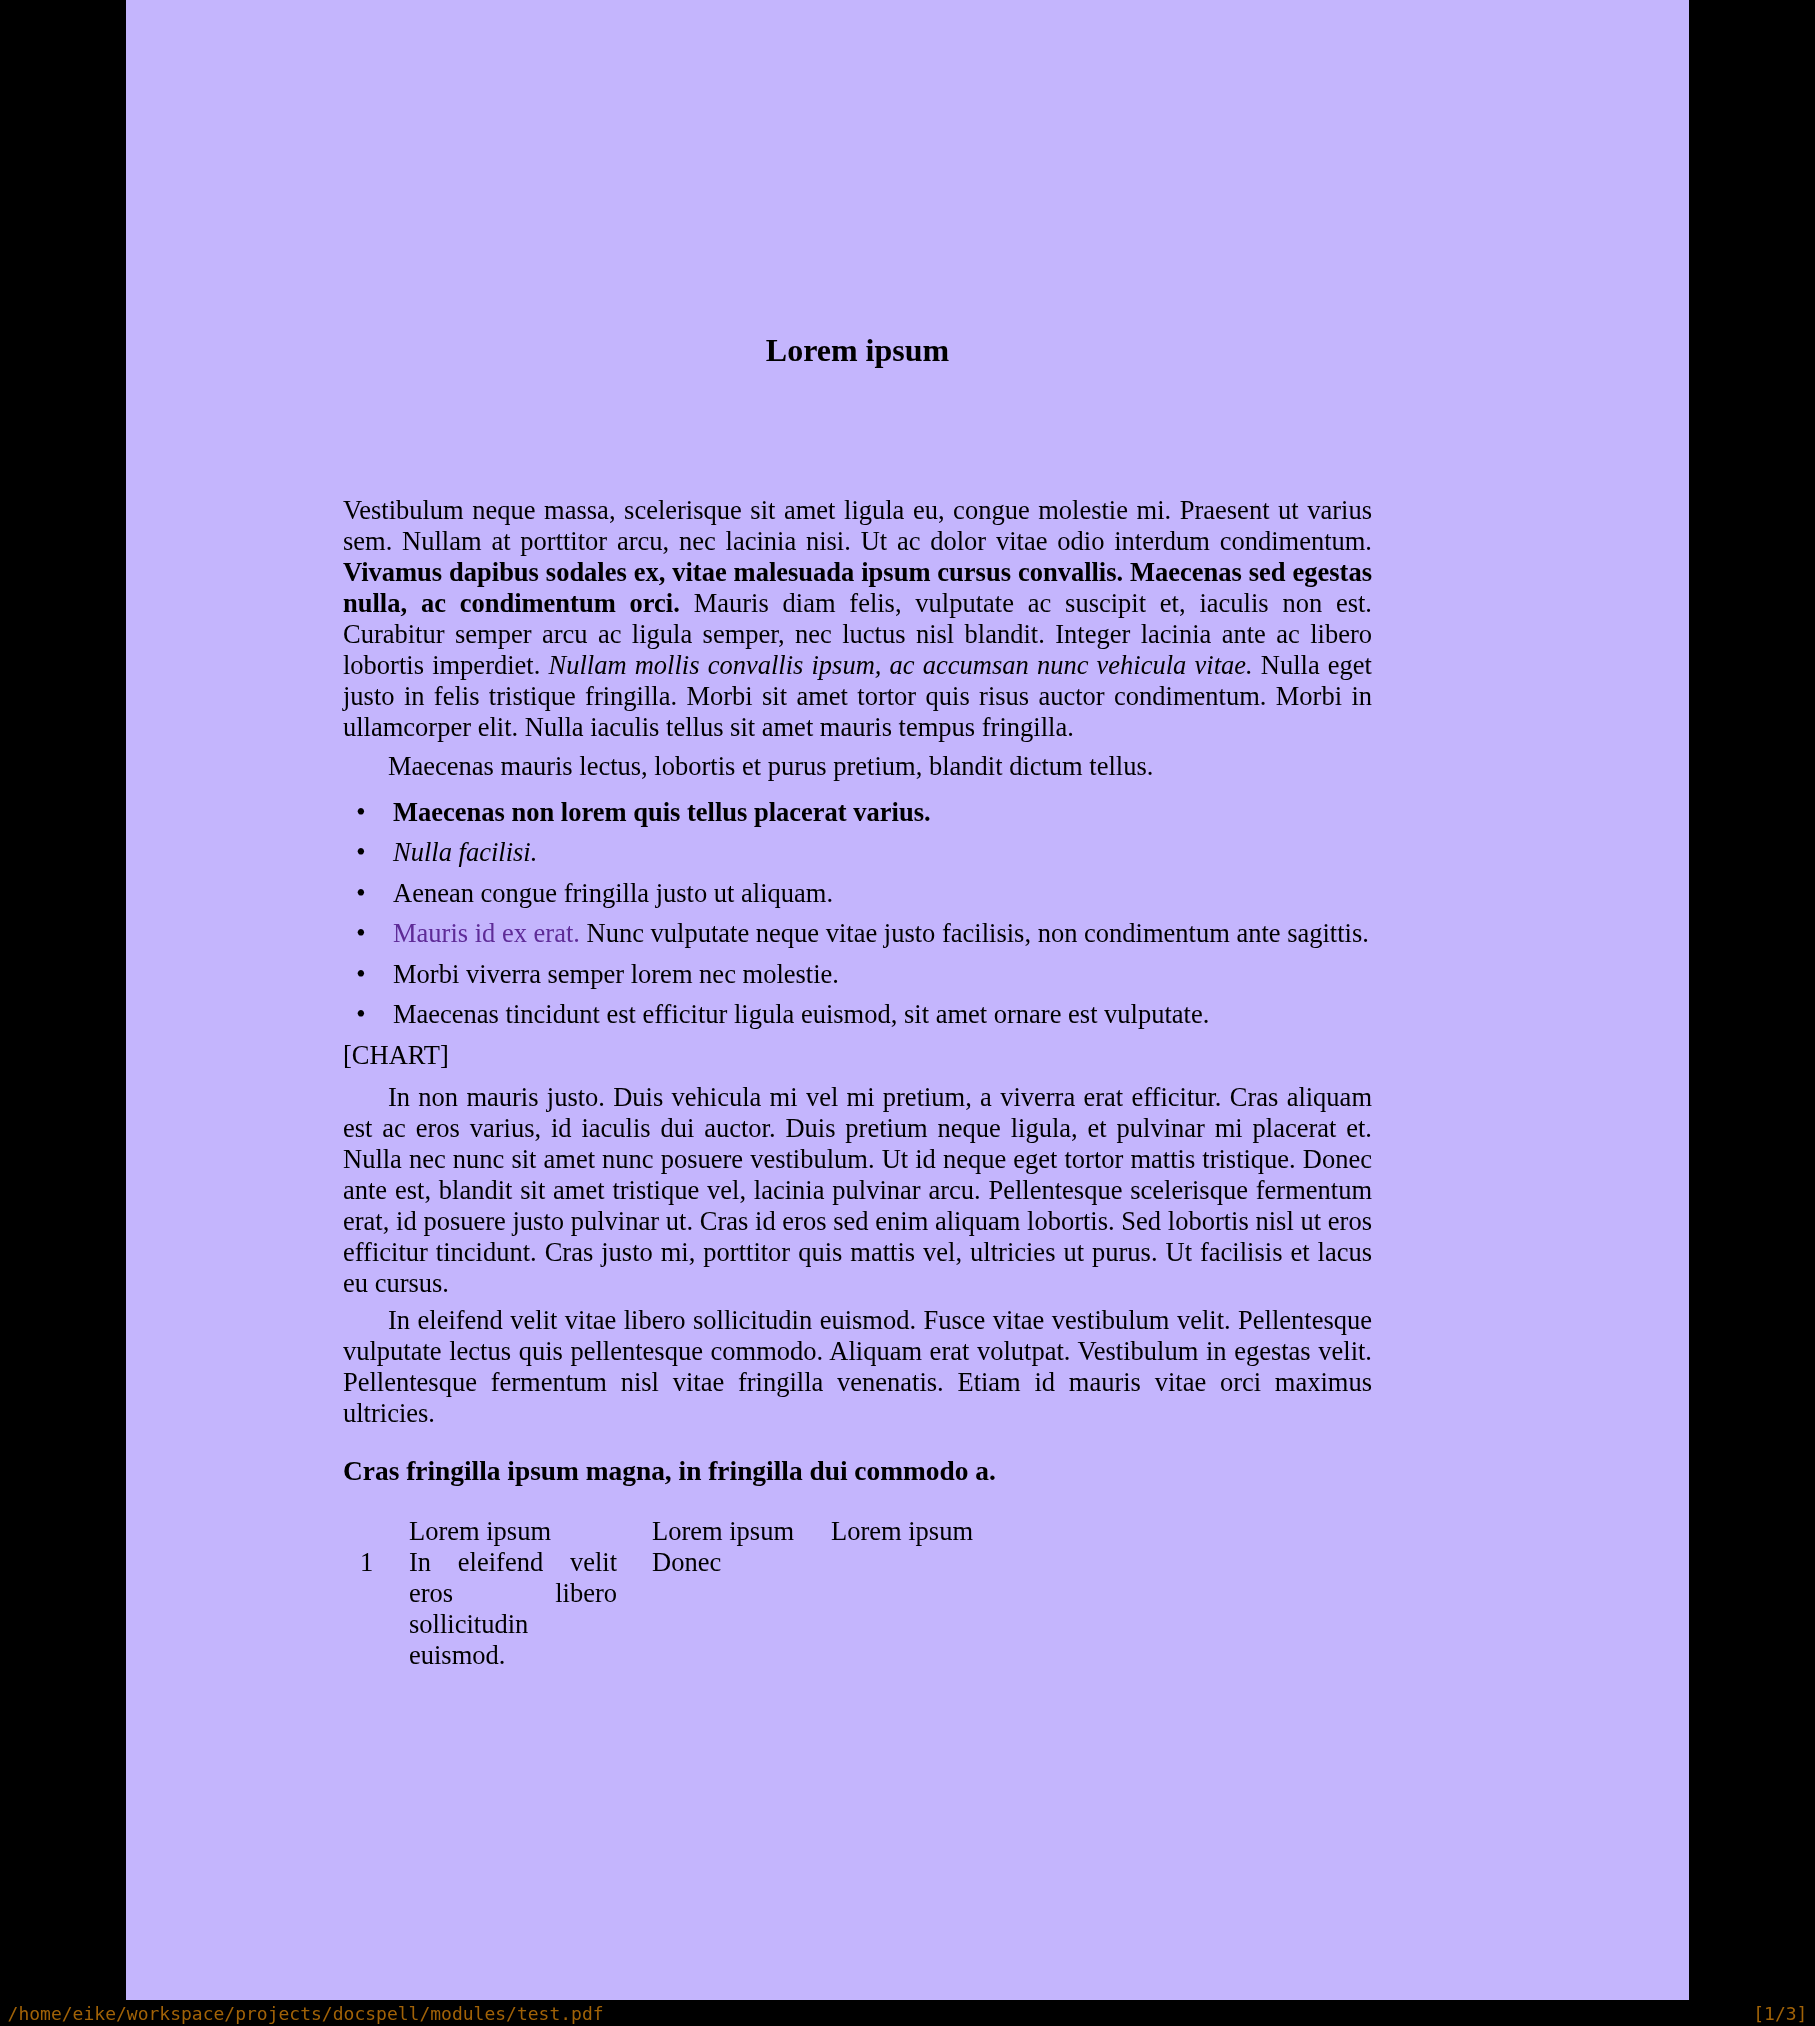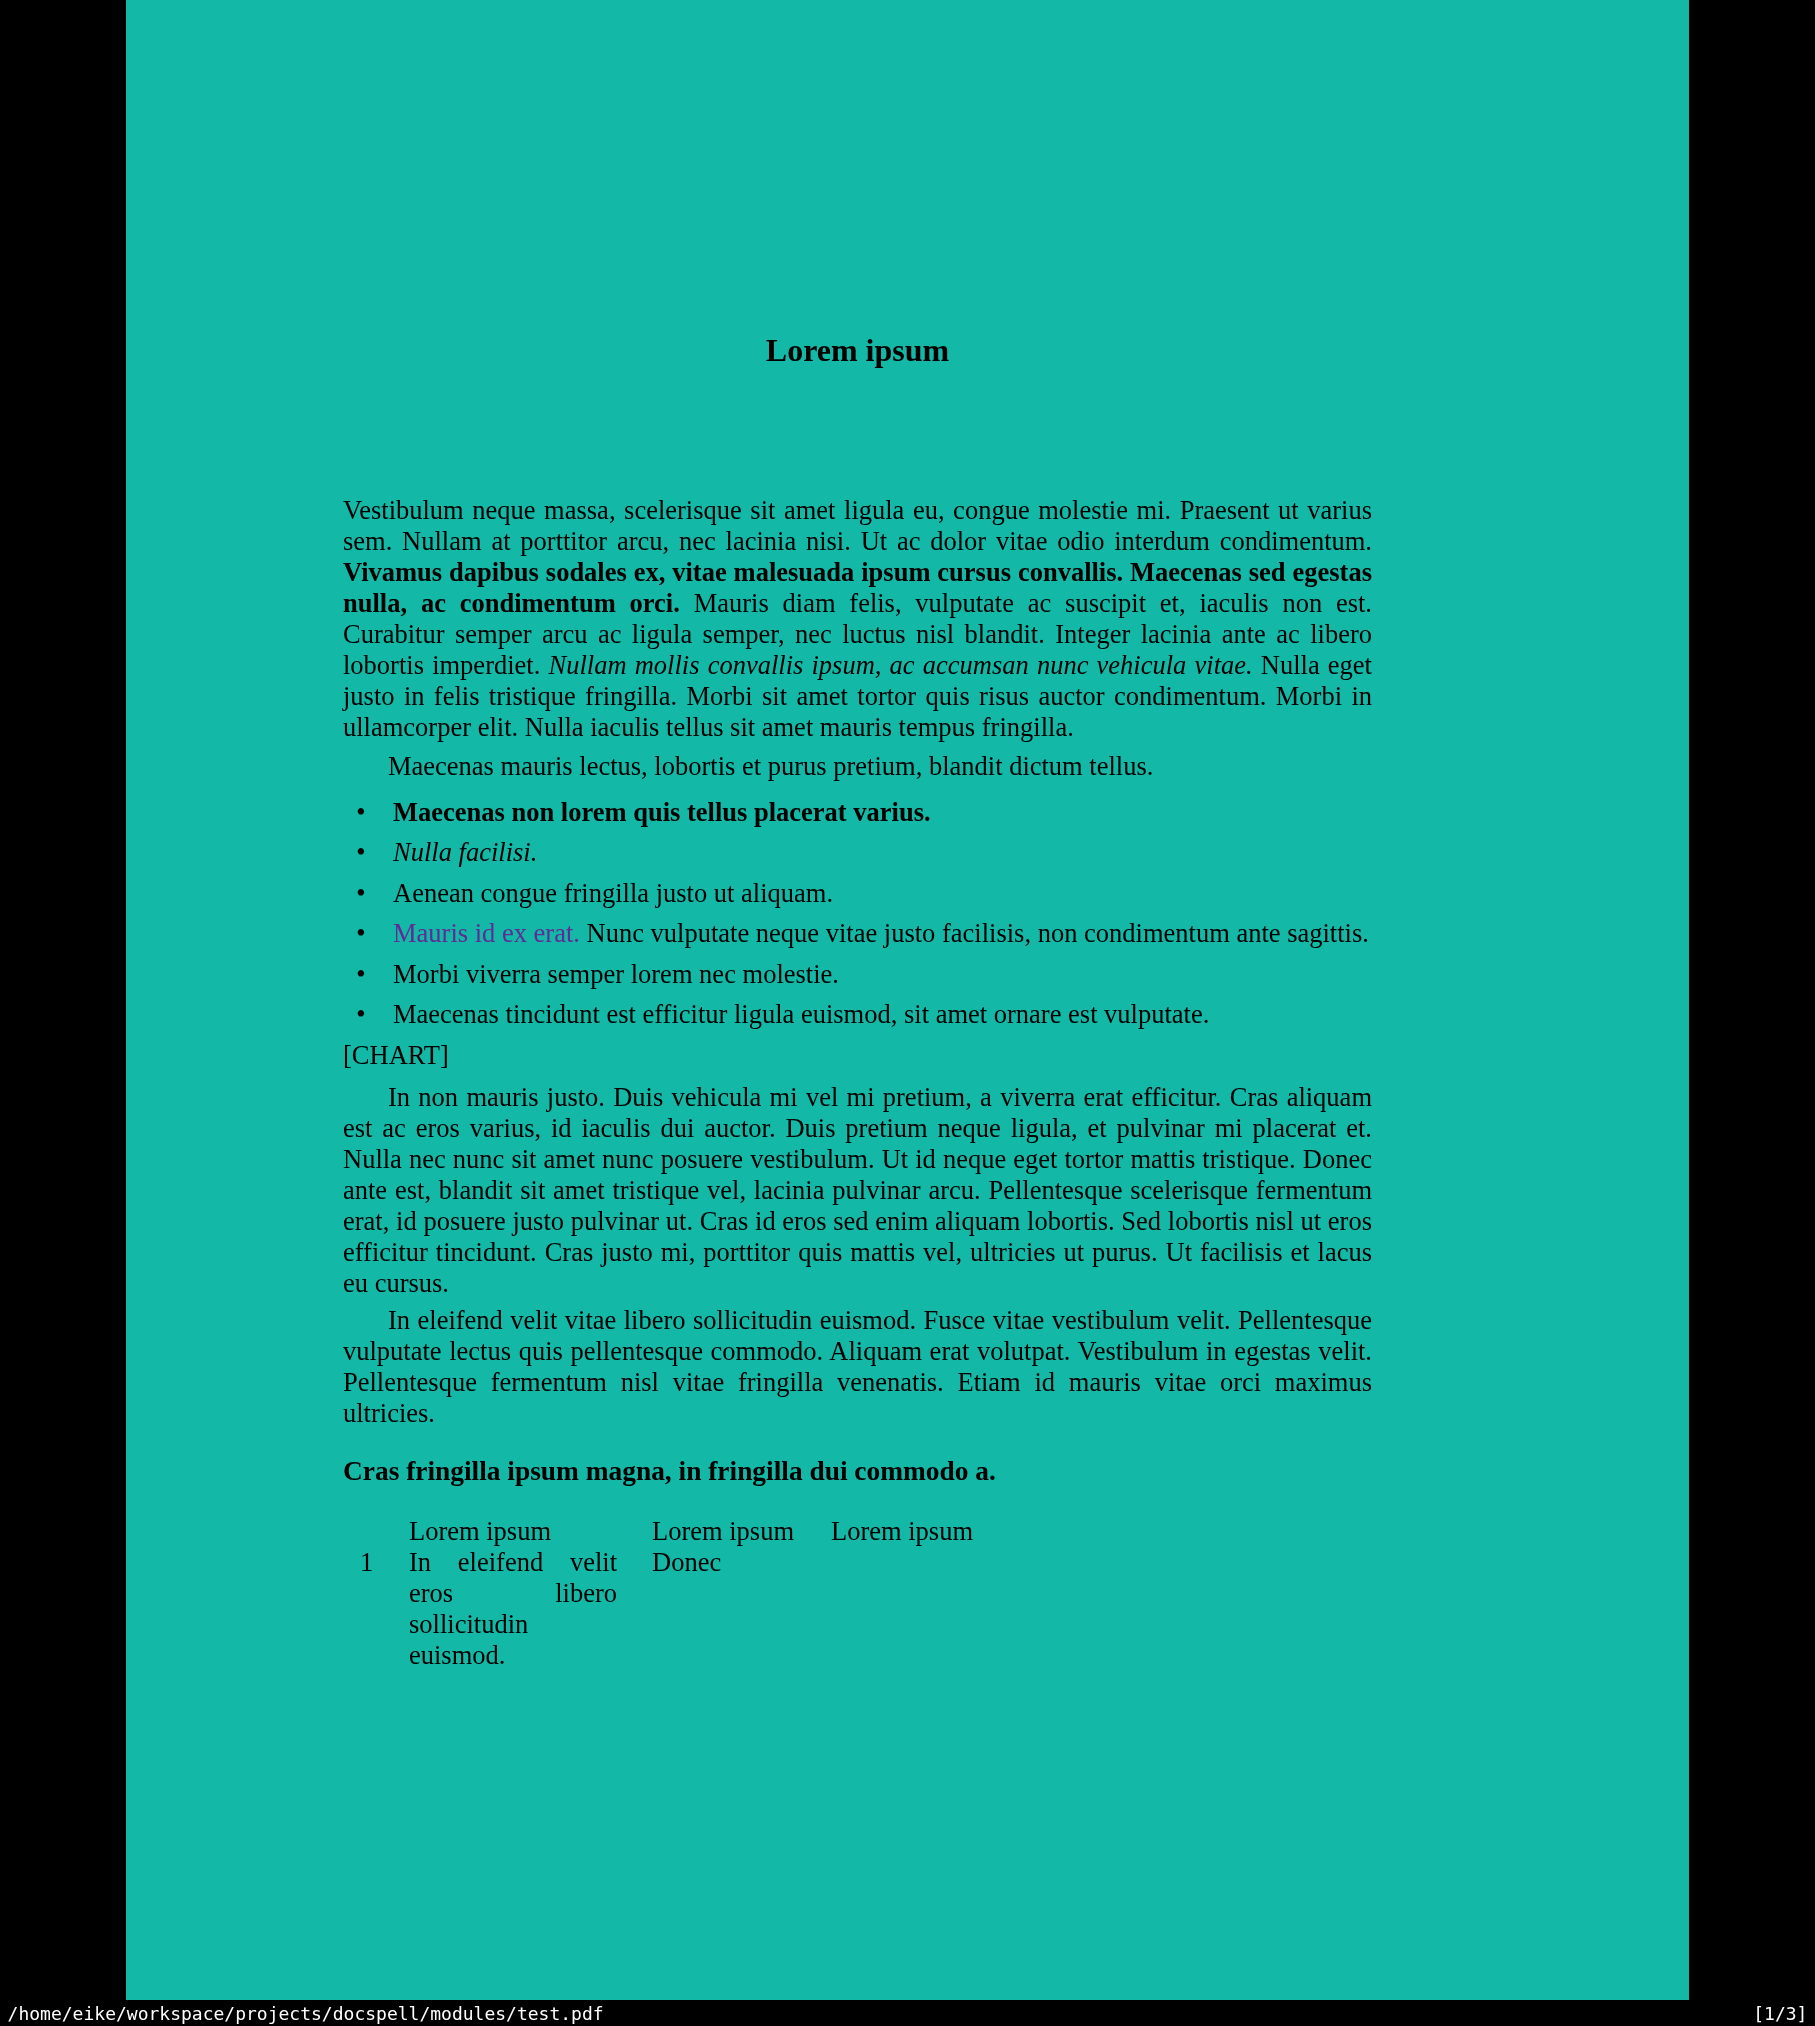--- a/index.html
+++ b/index.html
@@ -63,21 +63,21 @@
     font-size:18px;
     padding:0 7.6px;
     box-sizing:border-box;
   }
 </style>
 </head>
 <body style="background: rgb(0, 0, 0);">
 
 <div class="viewer">
 
-  <div class="pdf-page" style="background: #14b8a6;">
+  <div class="pdf-page" style="background: #c4b5fd;">
     <div class="textblock">
 
       <div class="doc-title">Lorem ipsum</div>
 
 
       <div class="para"><span>Vestibulum neque massa, scelerisque sit amet ligula eu, congue molestie mi. Praesent ut varius sem. Nullam at porttitor arcu, nec lacinia nisi. Ut ac dolor vitae odio interdum condimentum. </span><span class="b">Vivamus dapibus sodales ex, vitae malesuada ipsum cursus convallis. Maecenas sed egestas nulla, ac condimentum orci.</span><span> Mauris diam felis, vulputate ac suscipit et, iaculis non est. Curabitur semper arcu ac ligula semper, nec luctus nisl blandit. Integer lacinia ante ac libero lobortis imperdiet. </span><span class="i">Nullam mollis convallis ipsum, ac accumsan nunc vehicula vitae.</span><span> Nulla eget justo in felis tristique fringilla. Morbi sit amet tortor quis risus auctor condimentum. Morbi in ullamcorper elit. Nulla iaculis tellus sit amet mauris tempus fringilla.</span></div>
 
       <div class="one-line">Maecenas mauris lectus, lobortis et purus pretium, blandit dictum tellus.</div>
 
       <ul class="bullets">
@@ -105,19 +105,19 @@
 
         <div class="cell">1</div>
         <div class="cell wrap">In eleifend velit eros libero sollicitudin euismod.</div>
         <div class="cell">Donec</div>
         <div class="cell"></div>
       </div>
 
     </div>
   </div>
 
-  <div class="statusbar" style="background: rgb(0, 0, 0); color: #ffffff;">
+  <div class="statusbar" style="background: rgb(0, 0, 0); color: #a16207;">
     <span>/home/eike/workspace/projects/docspell/modules/test.pdf</span>
     <span>[1/3]</span>
   </div>
 
 </div>
 
 
 </body></html>

